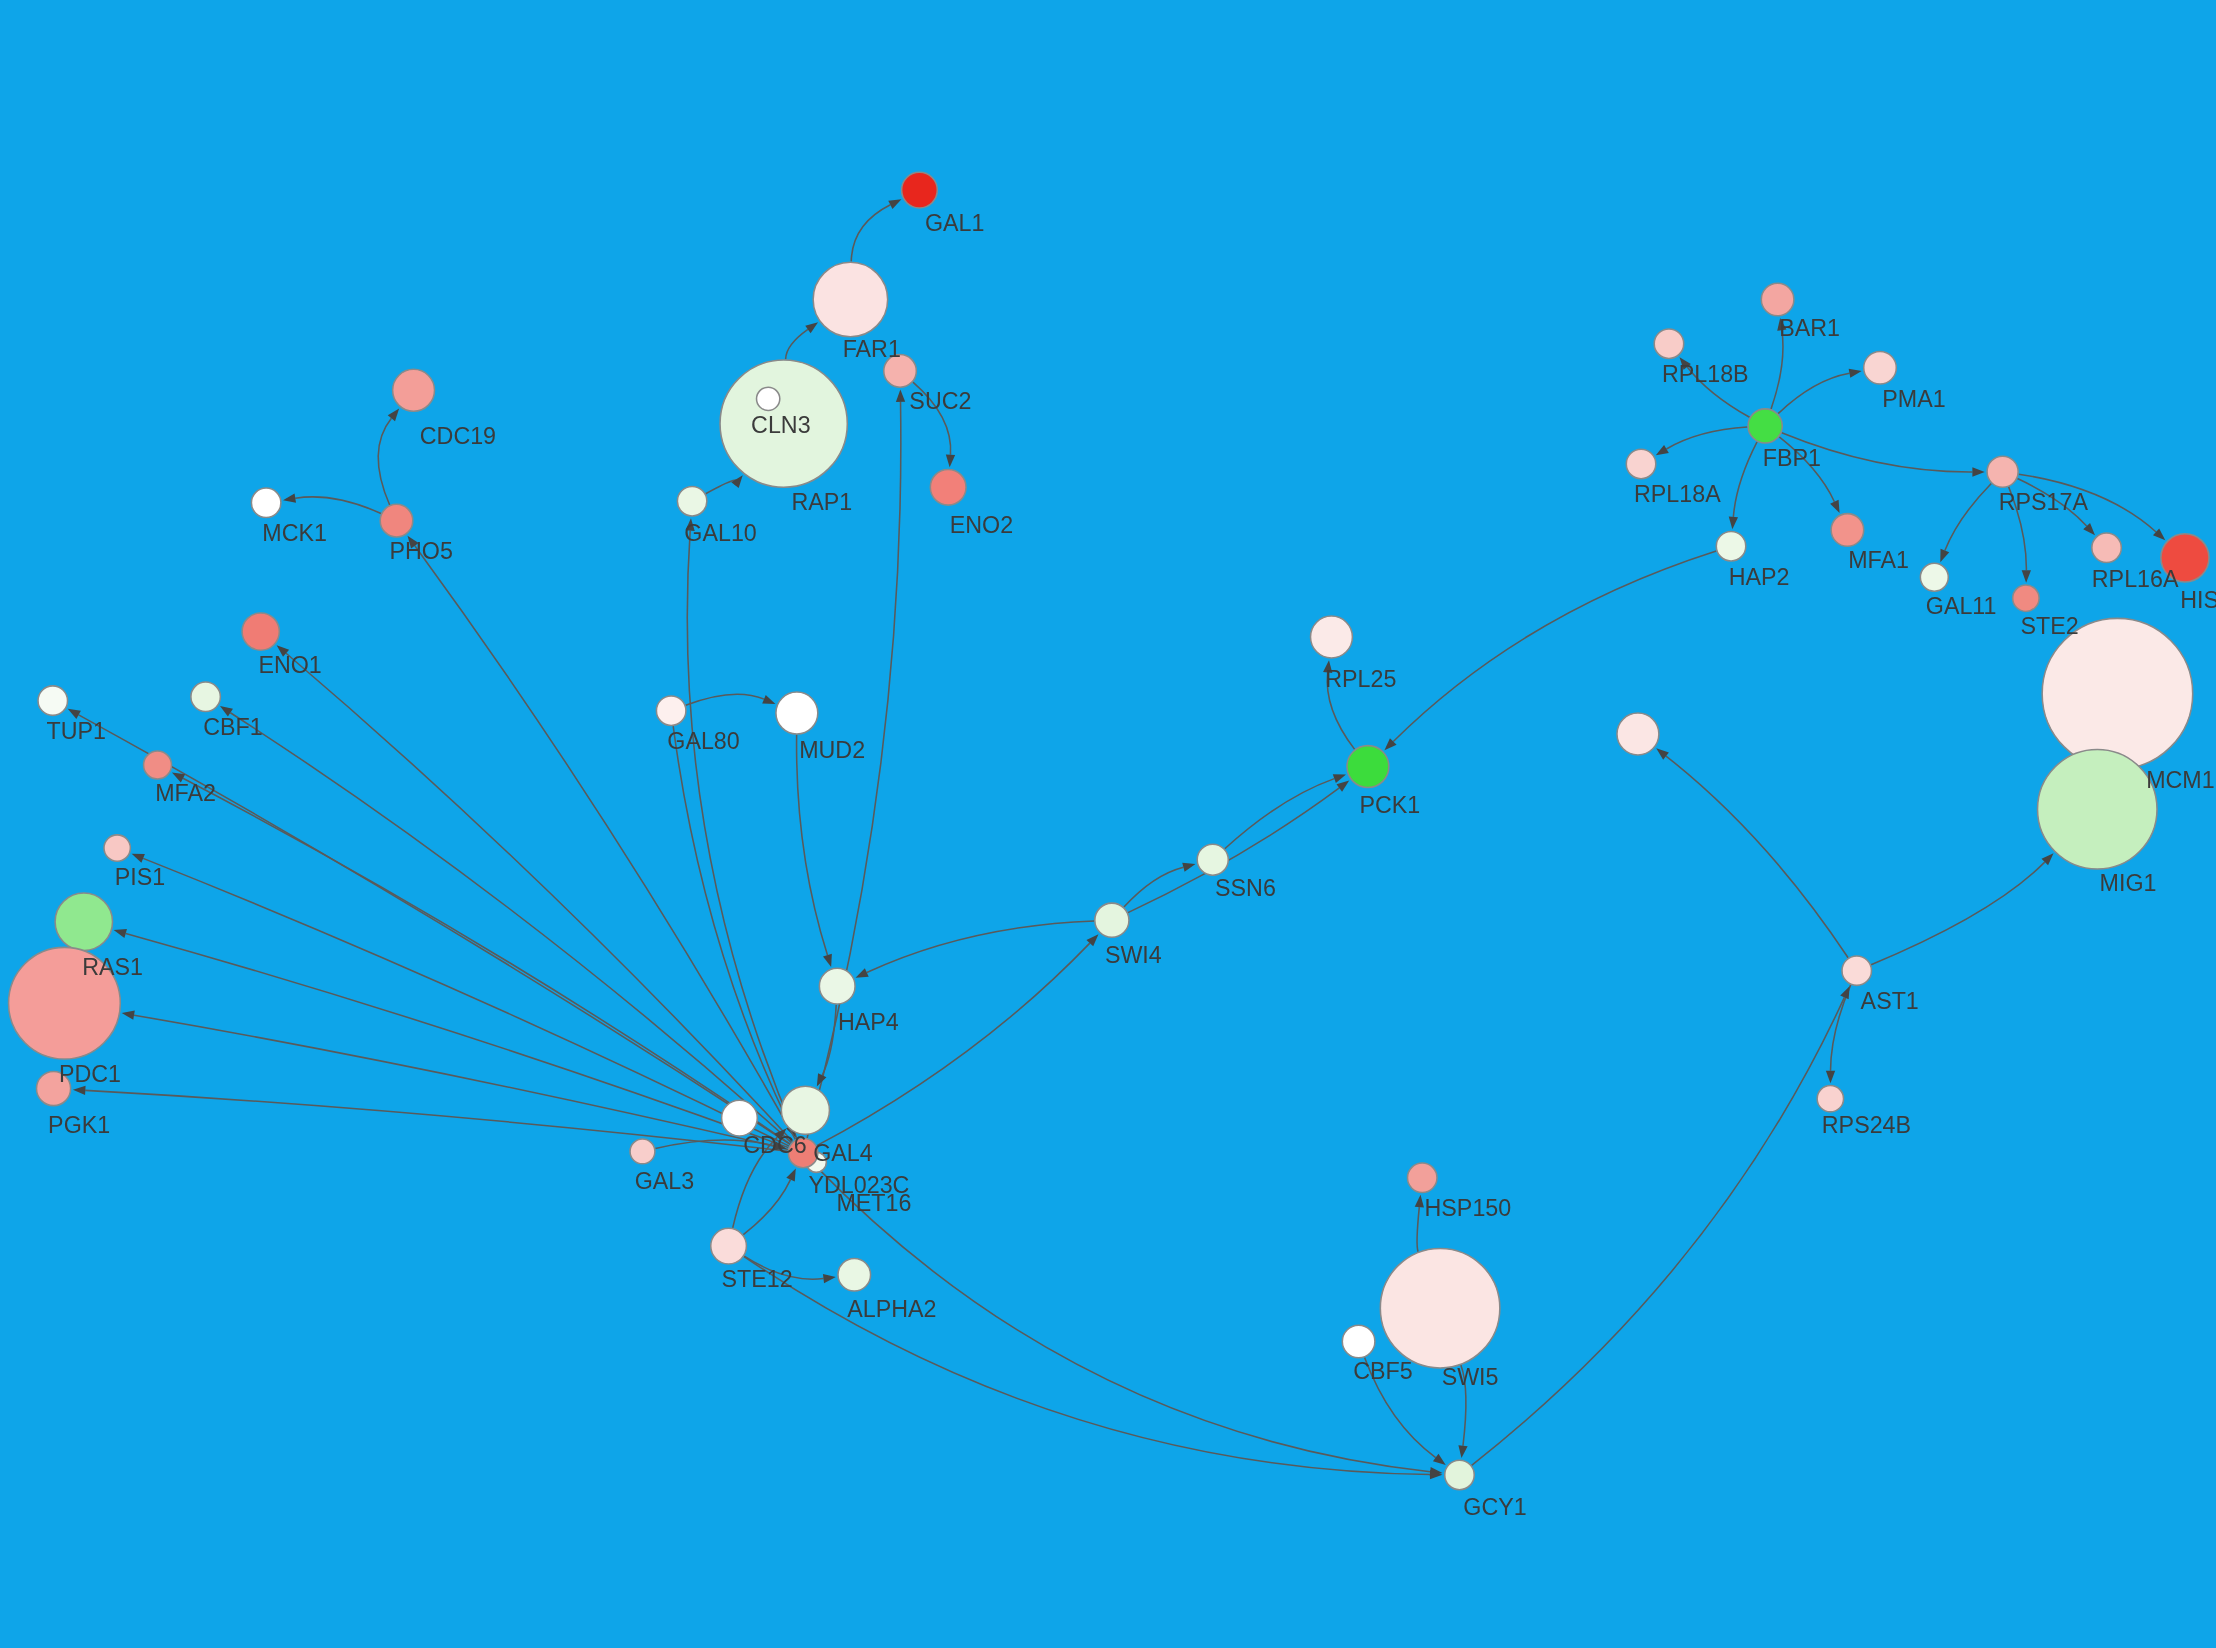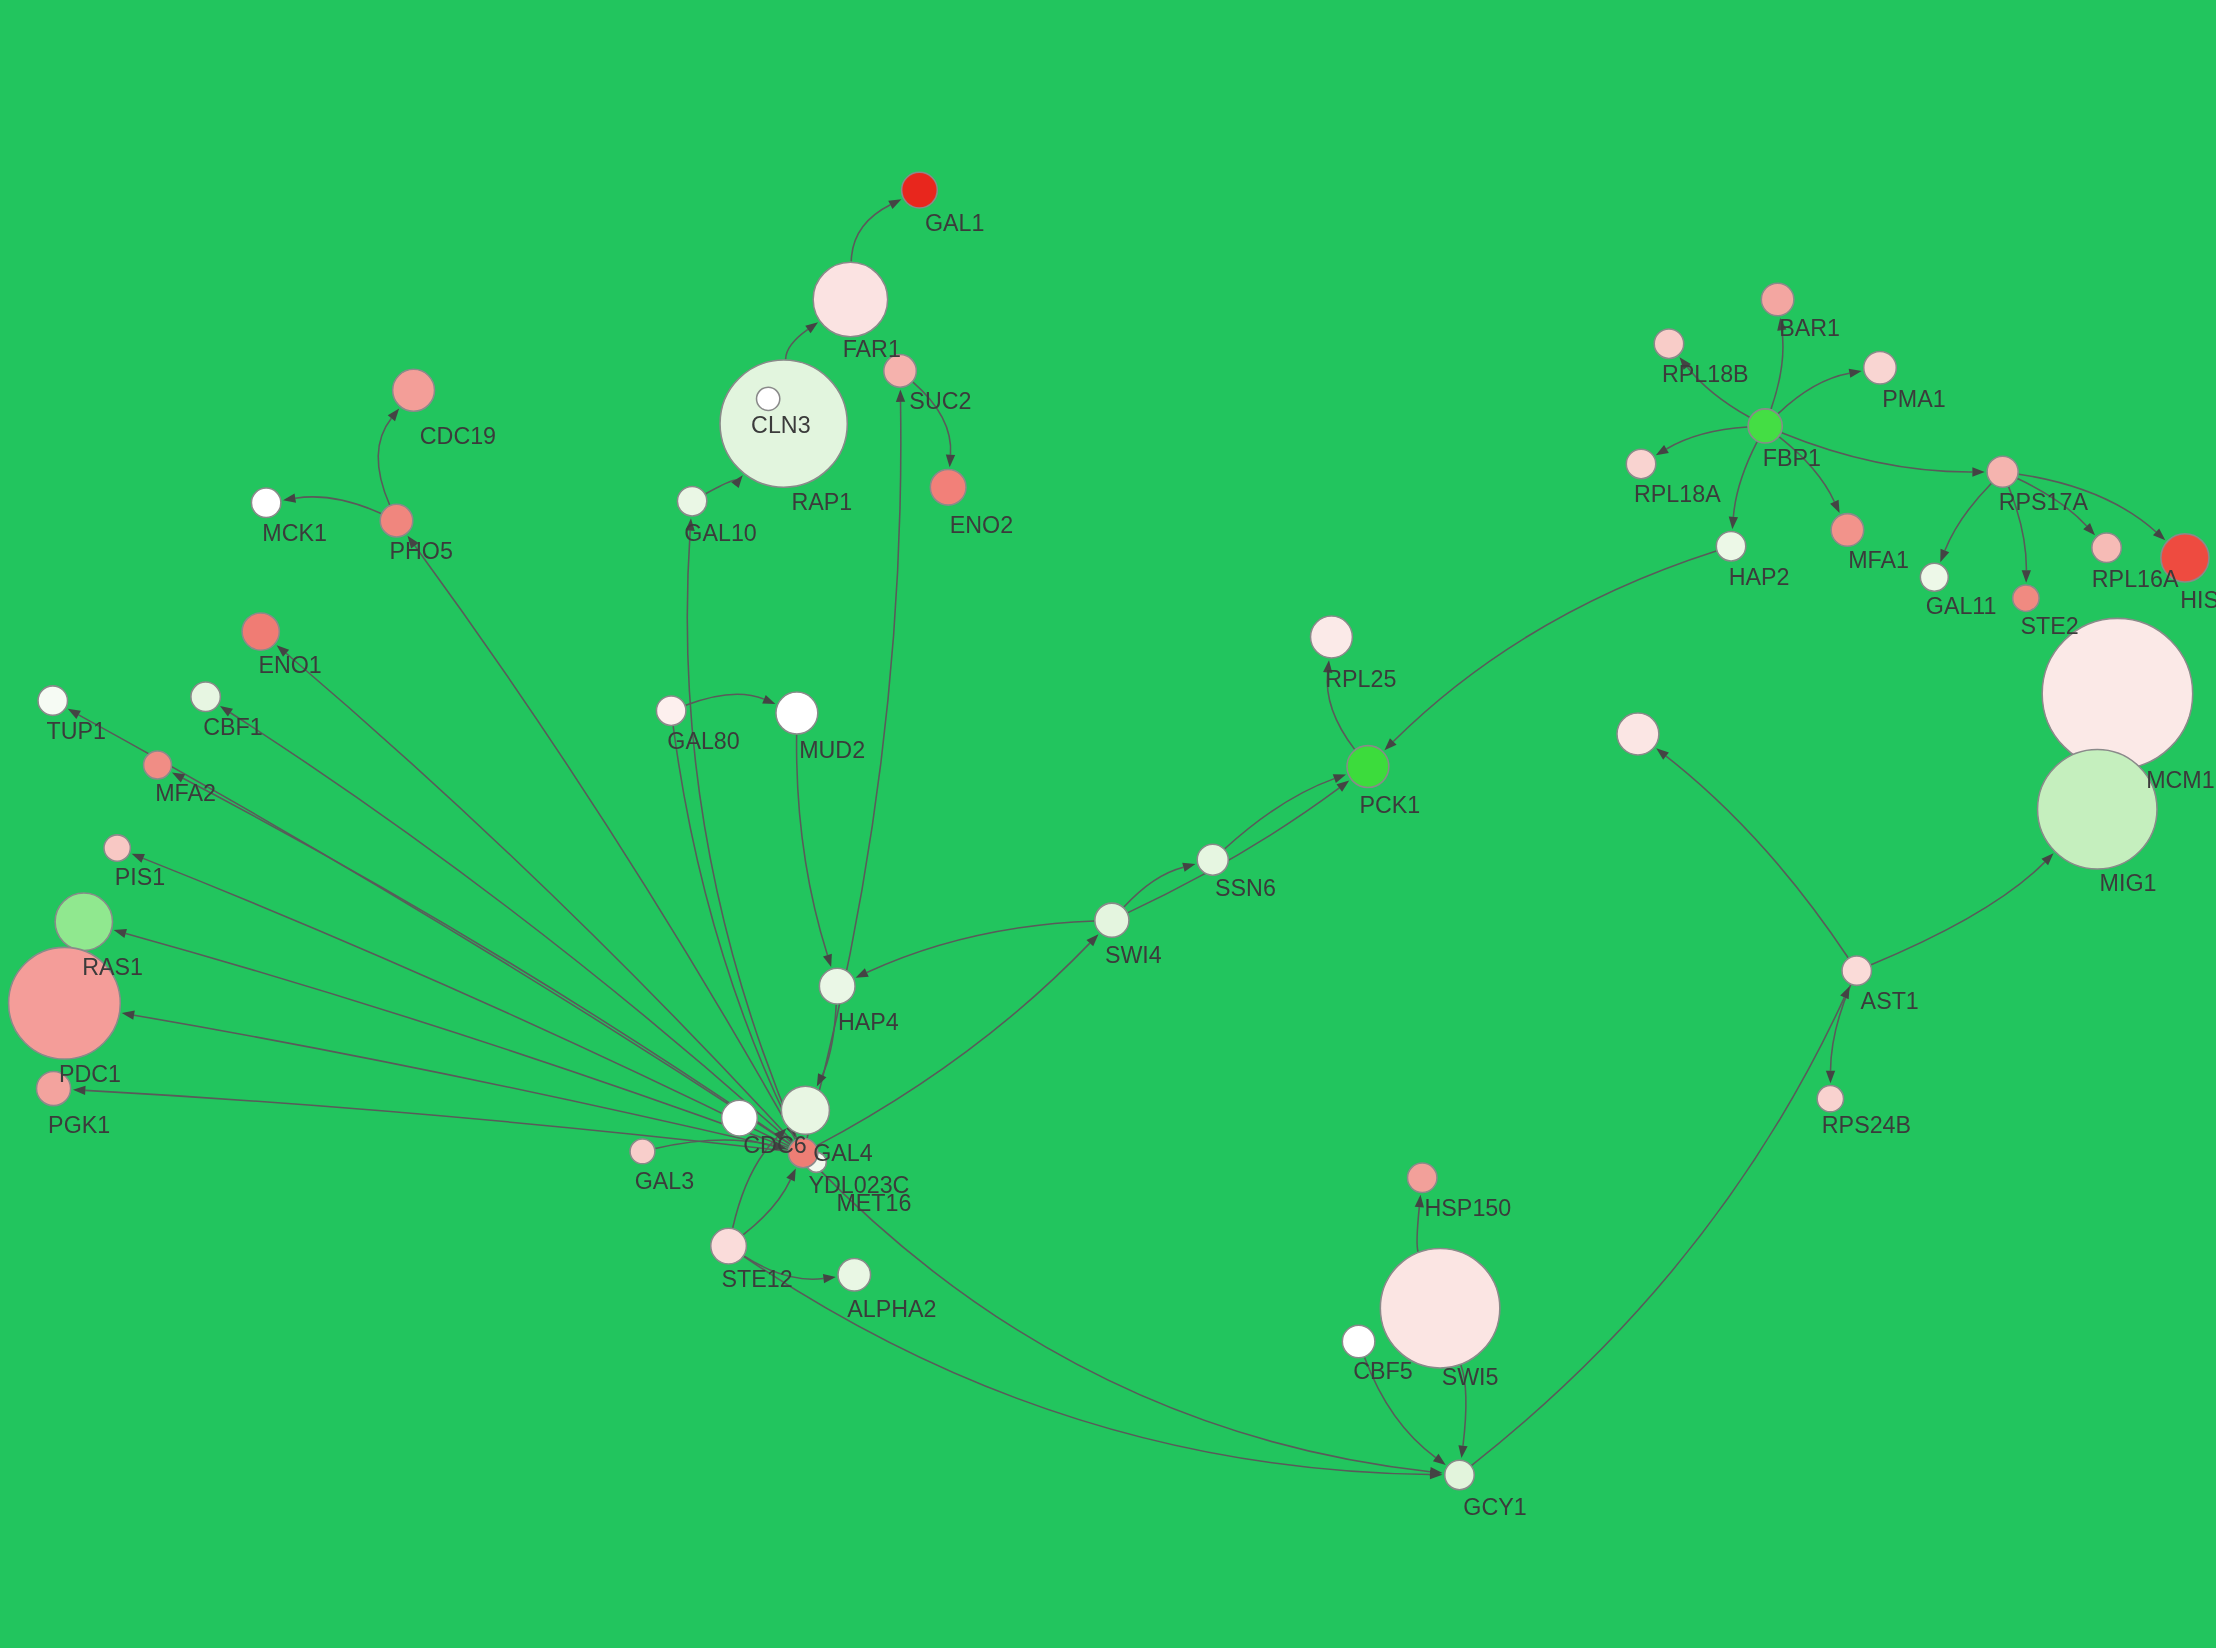--- a/index.html
+++ b/index.html
@@ -1,17 +1,17 @@
 <!DOCTYPE html>
 <html style="font-size:12.4px"><head>
 <meta charset="utf-8">
 <style>
   html,body{margin:0;padding:0;background:#ffffff;}
   body{width:2216px;height:1648px;overflow:hidden;font-family:"Liberation Sans",sans-serif;}
-  #canvas-wrap{position:relative;width:2216px;height:1648px;background:#22c55e;}
+  #canvas-wrap{position:relative;width:2216px;height:1648px;background:#0ea5e9;}
   svg{display:block;}
   .node-label{font-family:"Liberation Sans",sans-serif;fill:#3b3b3b;}
   .edge-path{fill:none;}
 </style>
 </head>
 <body>
 
 <div id="canvas-wrap">
   <svg id="net" width="2216" height="1648" viewBox="0 0 2856 2124" xmlns="http://www.w3.org/2000/svg">
     <g id="edge-layer">

